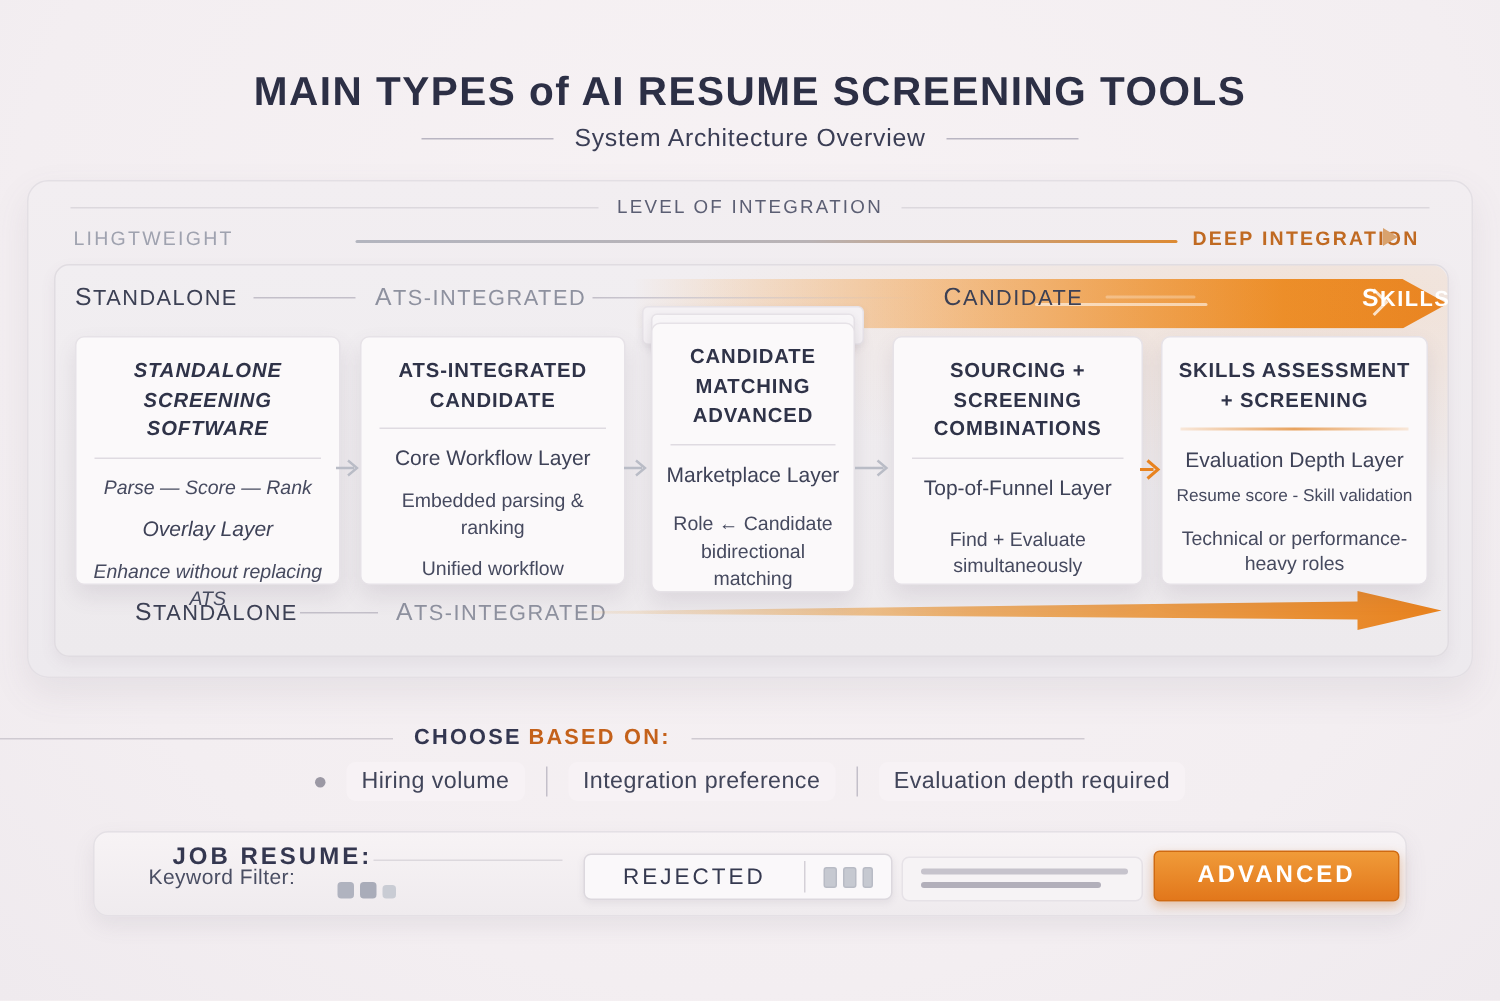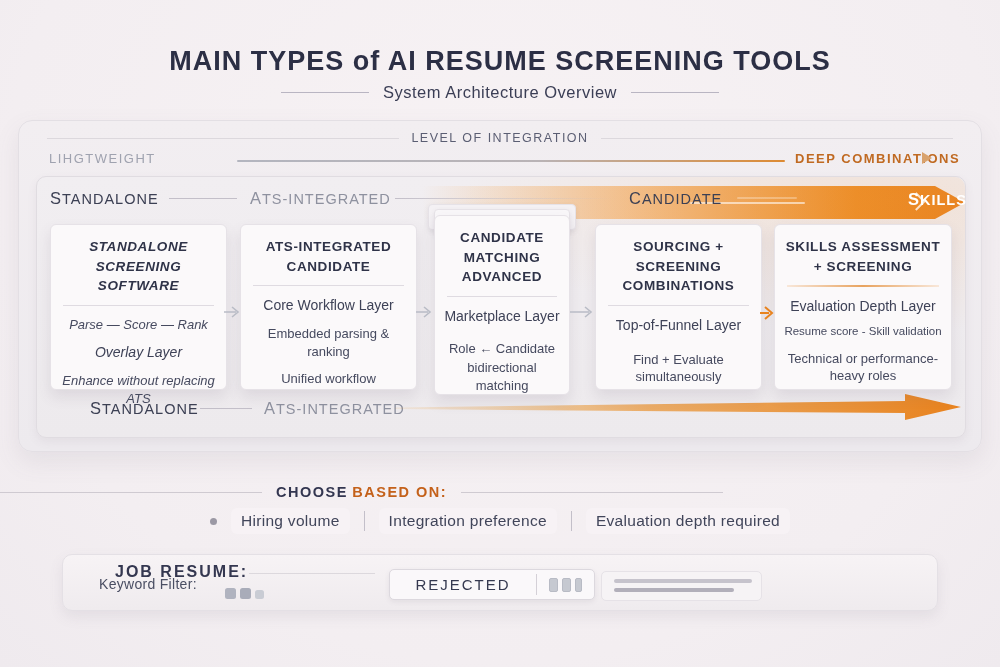--- a/index.html
+++ b/index.html
@@ -206,21 +206,21 @@
   <div class="panel">
 
     <div class="loi-row">
       <div class="rule"></div>
       <div class="loi-text">LEVEL OF INTEGRATION</div>
       <div class="rule"></div>
     </div>
 
     <div class="scale-left">LIHGTWEIGHT</div>
     <div class="scale-line"></div>
-    <div class="scale-right">DEEP COMBINATIONS</div>
+    <div class="scale-right">DEEP INTEGRATION</div>
     <div class="play-arrow"></div>
 
     <div class="inner-panel">
 
       <div class="band-arrow">
         <div class="band-white-line" style="right:160px; top:16px; width:115px;"></div>
         <div class="band-white-line" style="right:168px; top:11px; width:60px; opacity:.5;"></div>
         <div class="band-chevron"></div>
       </div>
 
@@ -338,15 +338,16 @@
         <div class="rj-bar"></div>
         <div class="rj-bar"></div>
       </div>
     </div>
 
     <div class="lines-panel">
       <div class="lp-line l1"></div>
       <div class="lp-line l2"></div>
     </div>
 
+    <div class="advanced-btn">ADVANCED</div>
   </div>
 
 </div>
 
 </body></html>

